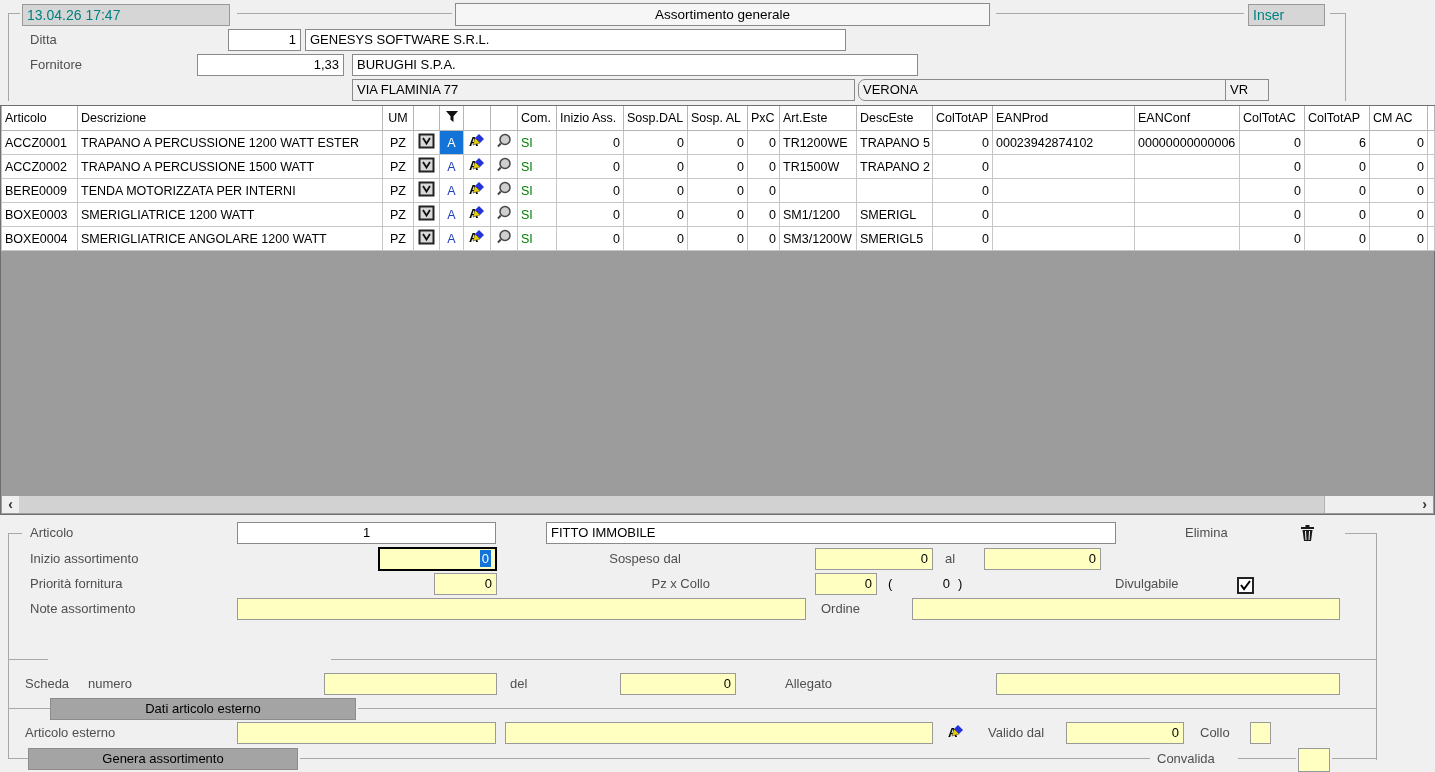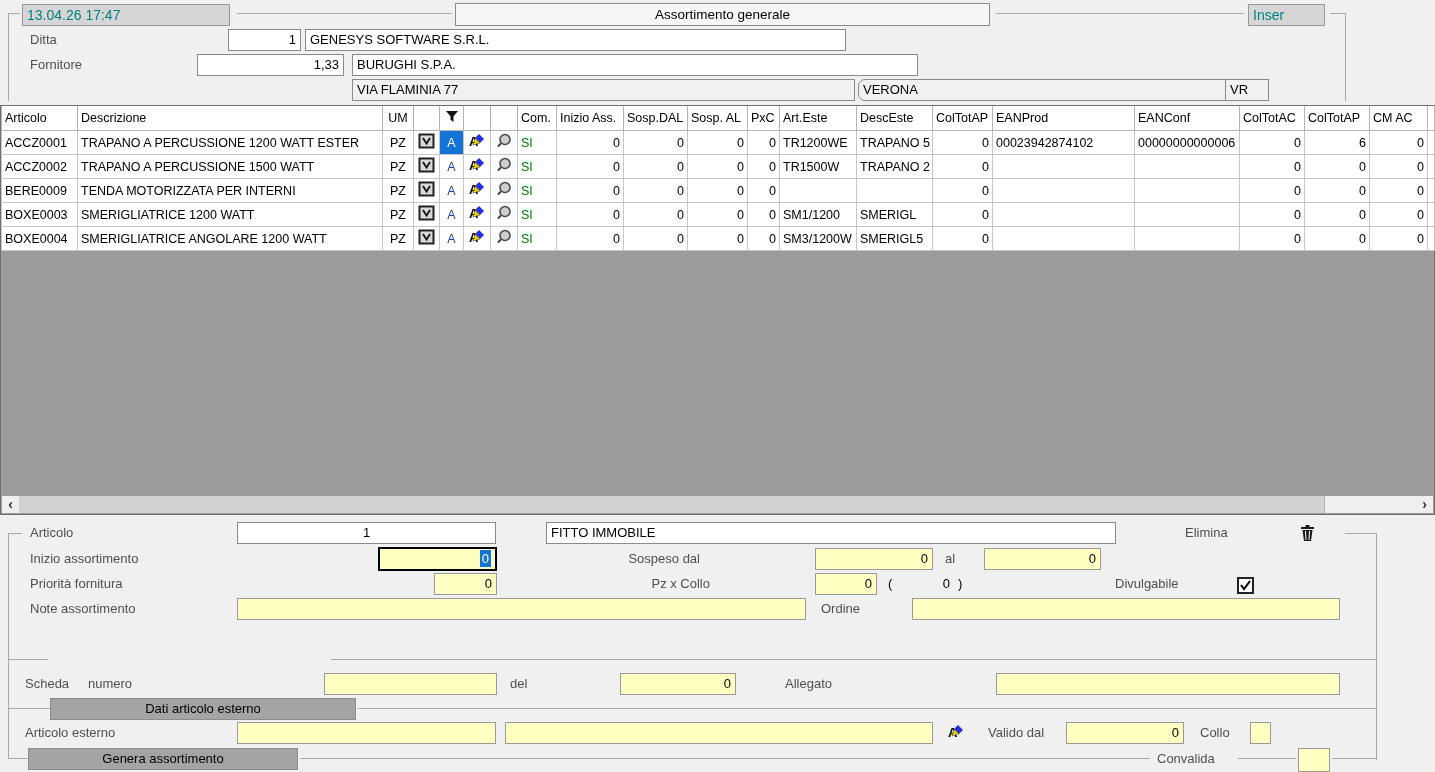--- a/index.html
+++ b/index.html
@@ -336,21 +336,21 @@
       <rect x="1" y="3" width="13" height="2" fill="#1a1a1a"></rect>
       <rect x="5.5" y="1" width="4" height="2" fill="#1a1a1a"></rect>
       <path d="M2.5,6 L4,17 H11 L12.5,6 Z" fill="#1a1a1a"></path>
       <line x1="5.5" y1="7" x2="6" y2="16" stroke="#fff" stroke-width="1"></line>
       <line x1="9.5" y1="7" x2="9" y2="16" stroke="#fff" stroke-width="1"></line>
     </svg>
   </span>
 
   <span class="lbl" style="left:30px;top:548px;">Inizio assortimento</span>
   <div class="fld yel focus" style="left:378px;top:547px;width:119px;text-align:right;"><span class="sel">0</span></div>
-  <span class="lbl" style="left:590px;top:548px;width:110px;text-align:right;">Sospeso dal</span>
+  <span class="lbl" style="left:590px;top:548px;width:110px;text-align:center;">Sospeso dal</span>
   <div class="fld yel num" style="left:815px;top:548px;width:118px;">0</div>
   <span class="lbl" style="left:945px;top:548px;">al</span>
   <div class="fld yel num" style="left:984px;top:548px;width:117px;">0</div>
 
   <span class="lbl" style="left:30px;top:573px;">Priorità fornitura</span>
   <div class="fld yel num" style="left:434px;top:573px;width:63px;">0</div>
   <span class="lbl" style="left:620px;top:573px;width:90px;text-align:right;">Pz x Collo</span>
   <div class="fld yel num" style="left:815px;top:573px;width:62px;">0</div>
   <span class="static" style="left:888px;top:573px;">(</span>
   <span class="static" style="left:920px;top:573px;width:30px;text-align:right;">0</span>

